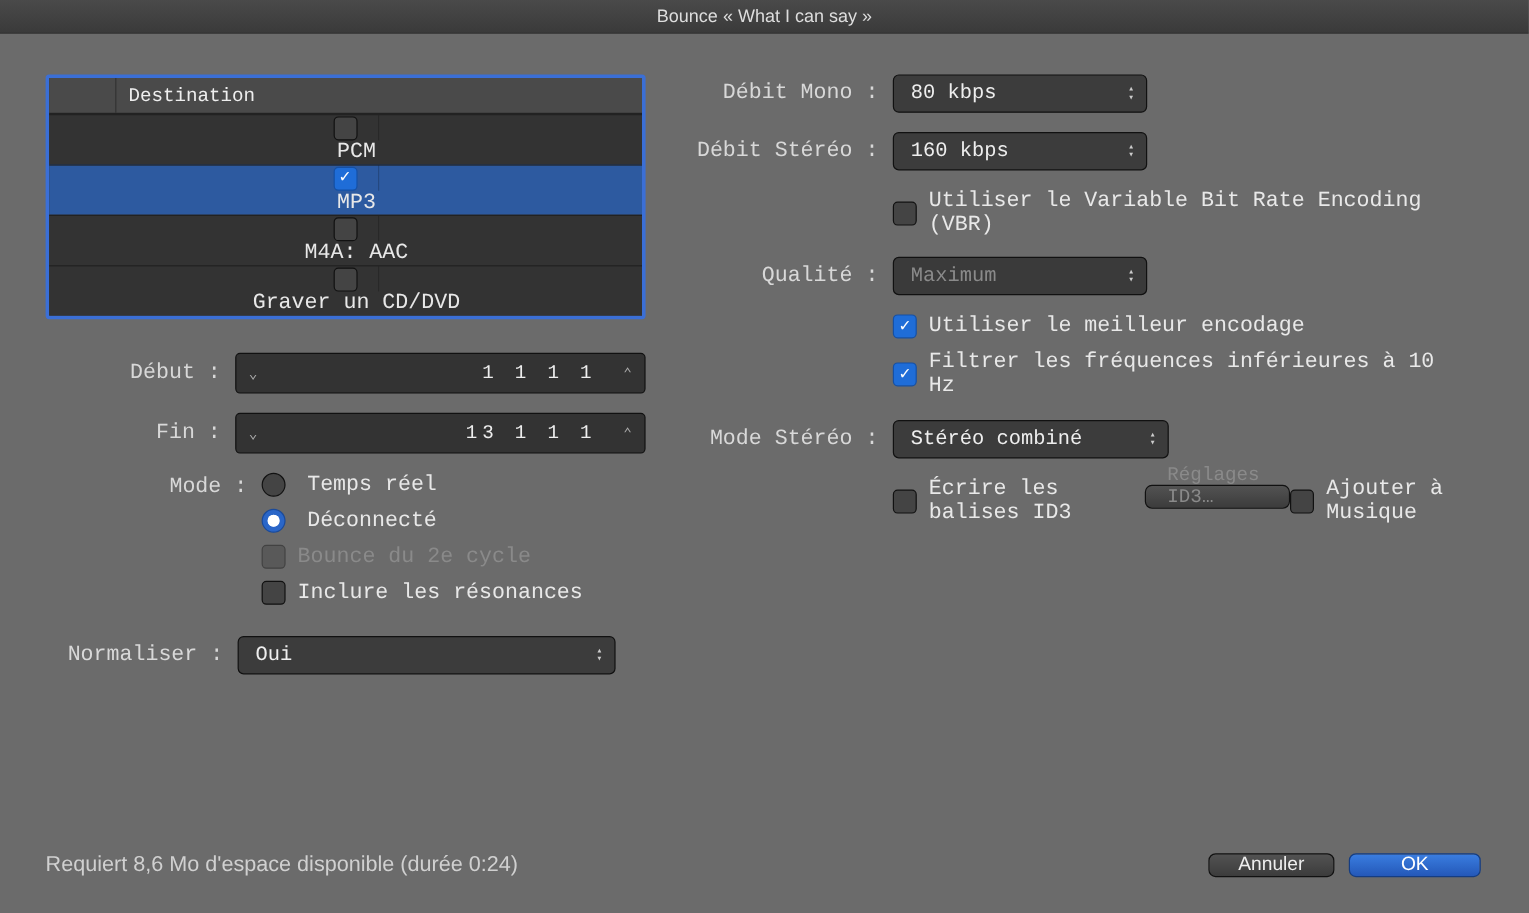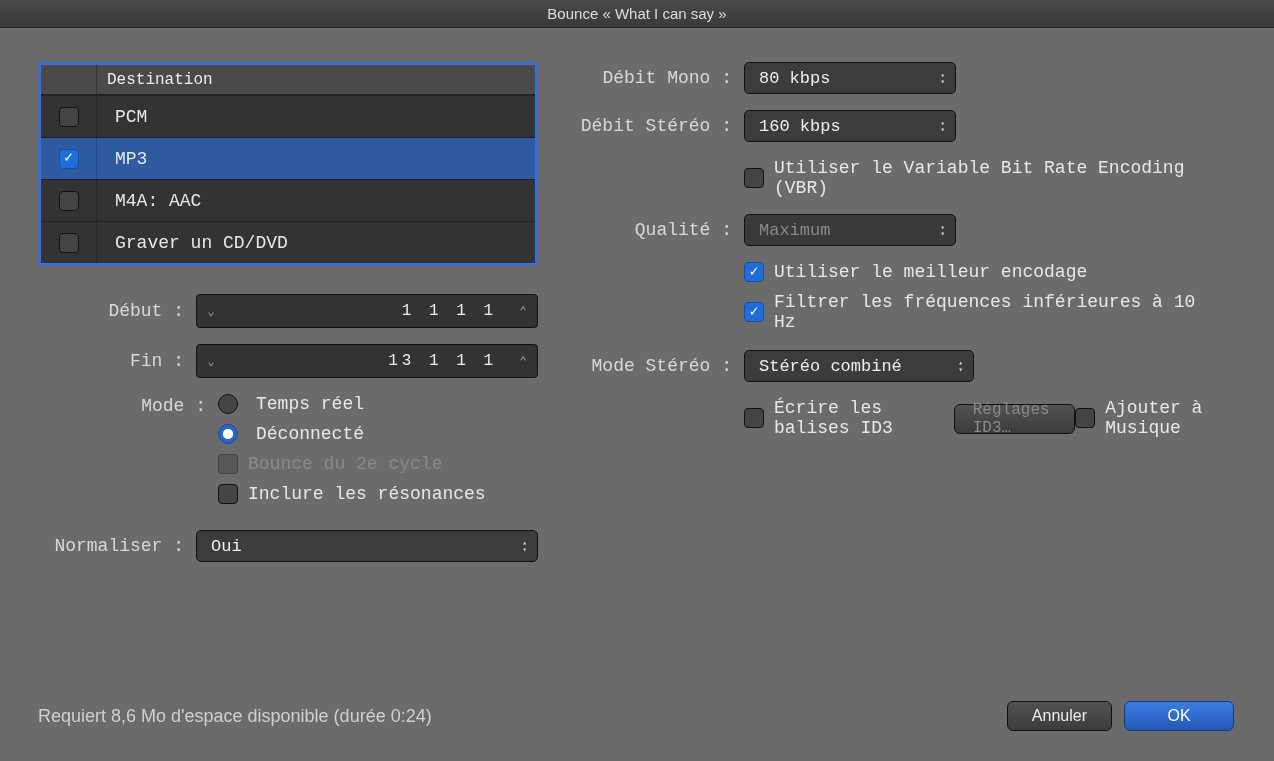--- a/index.html
+++ b/index.html
@@ -48,20 +48,21 @@
   }
   .dest-head .chk { width: 56px; border-right: 1px solid #333; }
   .dest-head .lbl { padding-left: 10px; }
   .dest-row {
     display: flex;
     align-items: center;
     height: 42px;
     background: #333;
     border-top: 1px solid #222;
     font-size: 18px;
+    flex-direction: column;
   }
   .dest-row.selected { background: #2d5aa0; }
   .dest-row .chk { width: 56px; display:flex; justify-content:center; border-right: 1px solid rgba(0,0,0,0.2); height: 100%; align-items: center;}
   .dest-row .lbl { padding-left: 18px; }
 
   .form-row { display: flex; align-items: center; margin-bottom: 16px; }
   .form-label {
     width: 180px;
     text-align: right;
     padding-right: 12px;
@@ -152,28 +153,28 @@
   .select.disabled { color:#8a8a8a; background:#3a3a3a;}
   .select .caret {
     margin-left: auto;
     display:flex; flex-direction:column; gap:1px;
     color:#ccc; font-size:8px; line-height:6px;
   }
   .select .caret::before { content:"▴"; }
   .select .caret::after { content:"▾"; }
 
   .btn {
-    height: 30px;
+    height: 20px;
     padding: 0 24px;
     border-radius: 6px;
     border: 1px solid #111;
     font-size: 16px;
     color: #eee;
     background: linear-gradient(#525252,#3c3c3c);
-    display:inline-flex; align-items:center; justify-content:center;
+    display:inline-flex; align-items:flex-end; justify-content:center;
     cursor:pointer;
   }
   .btn.primary {
     background: linear-gradient(#3a7de0,#2458b8);
     border-color:#153d82;
     color:#fff;
     min-width:110px;
   }
   .btn.disabled { color:#8a8a8a; }
 
@@ -265,21 +266,21 @@
         <div class="opt-line">
           <span class="chkbox"></span>
           <span>Inclure les résonances</span>
         </div>
       </div>
     </div>
 
     <div class="form-row" style="margin-top:14px;">
       <div class="form-label" style="width:160px;">Normaliser :</div>
       <div class="form-ctrl">
-        <div class="select" style="width:342px;">
+        <div class="select" style="width:315px;">
           <span>Oui</span>
           <span class="caret"></span>
         </div>
       </div>
     </div>
 
   </div>
 
   <div class="col-right">
 

